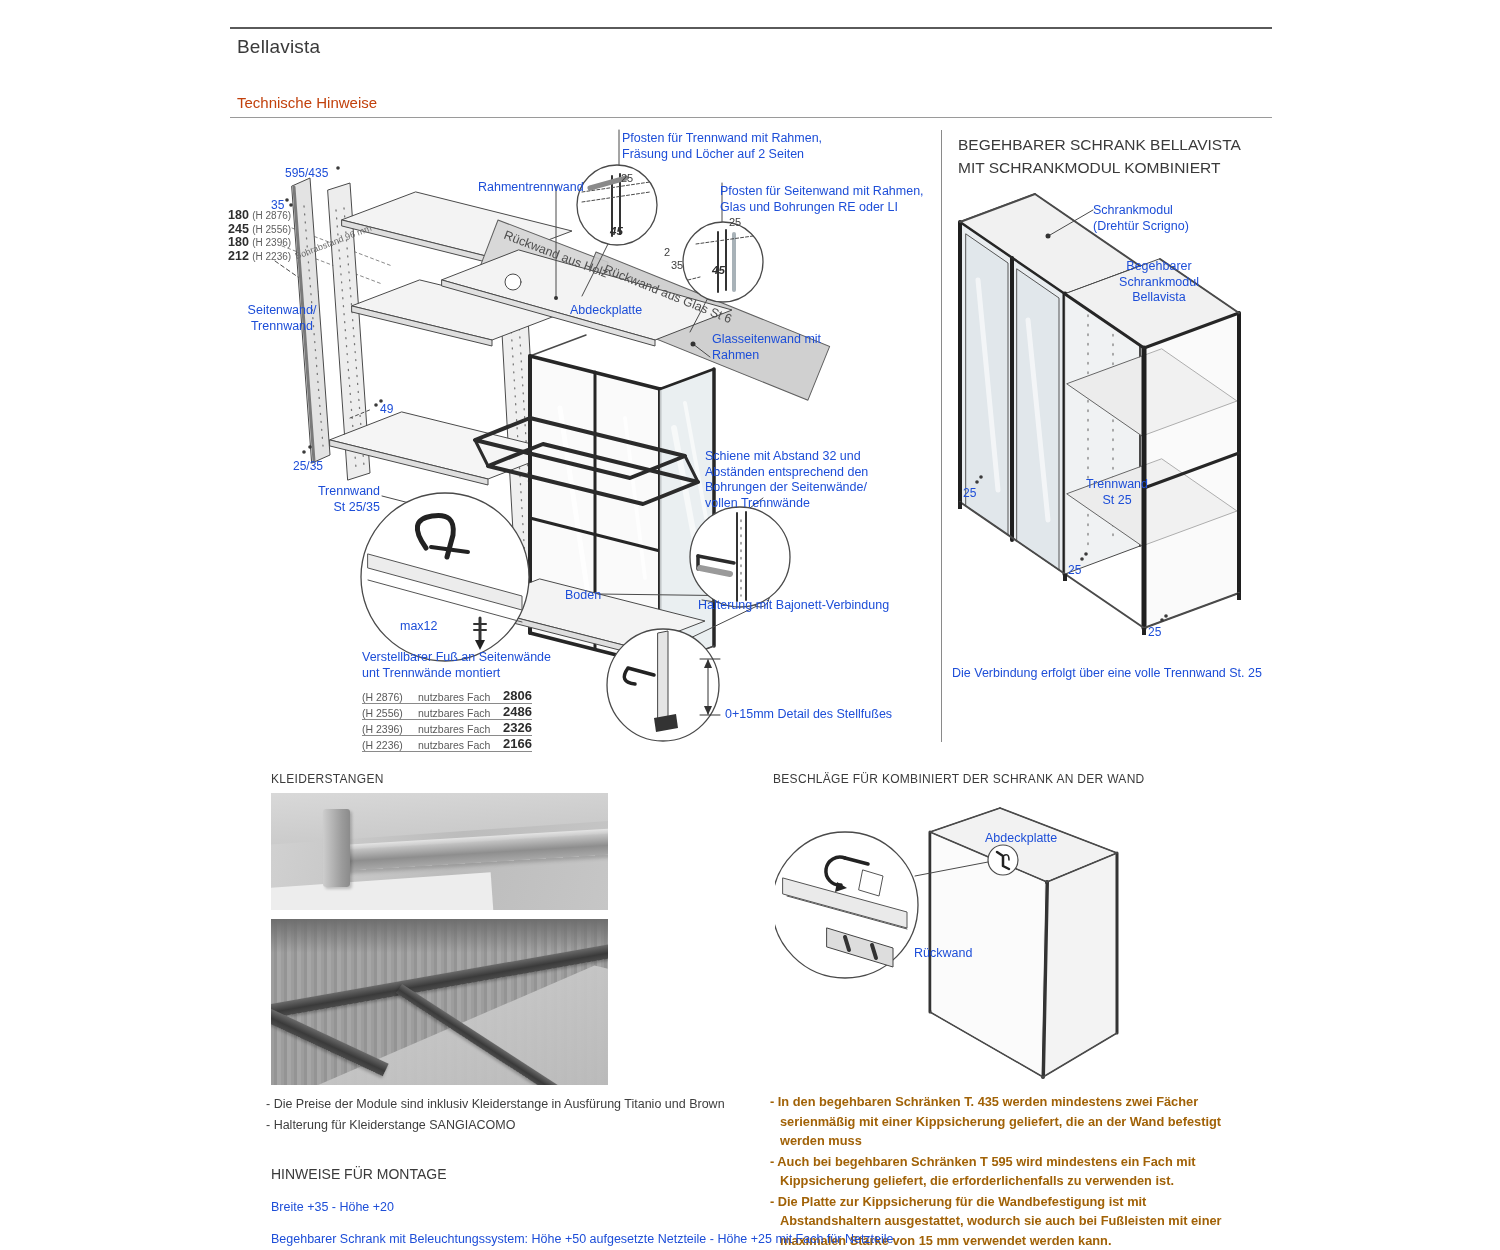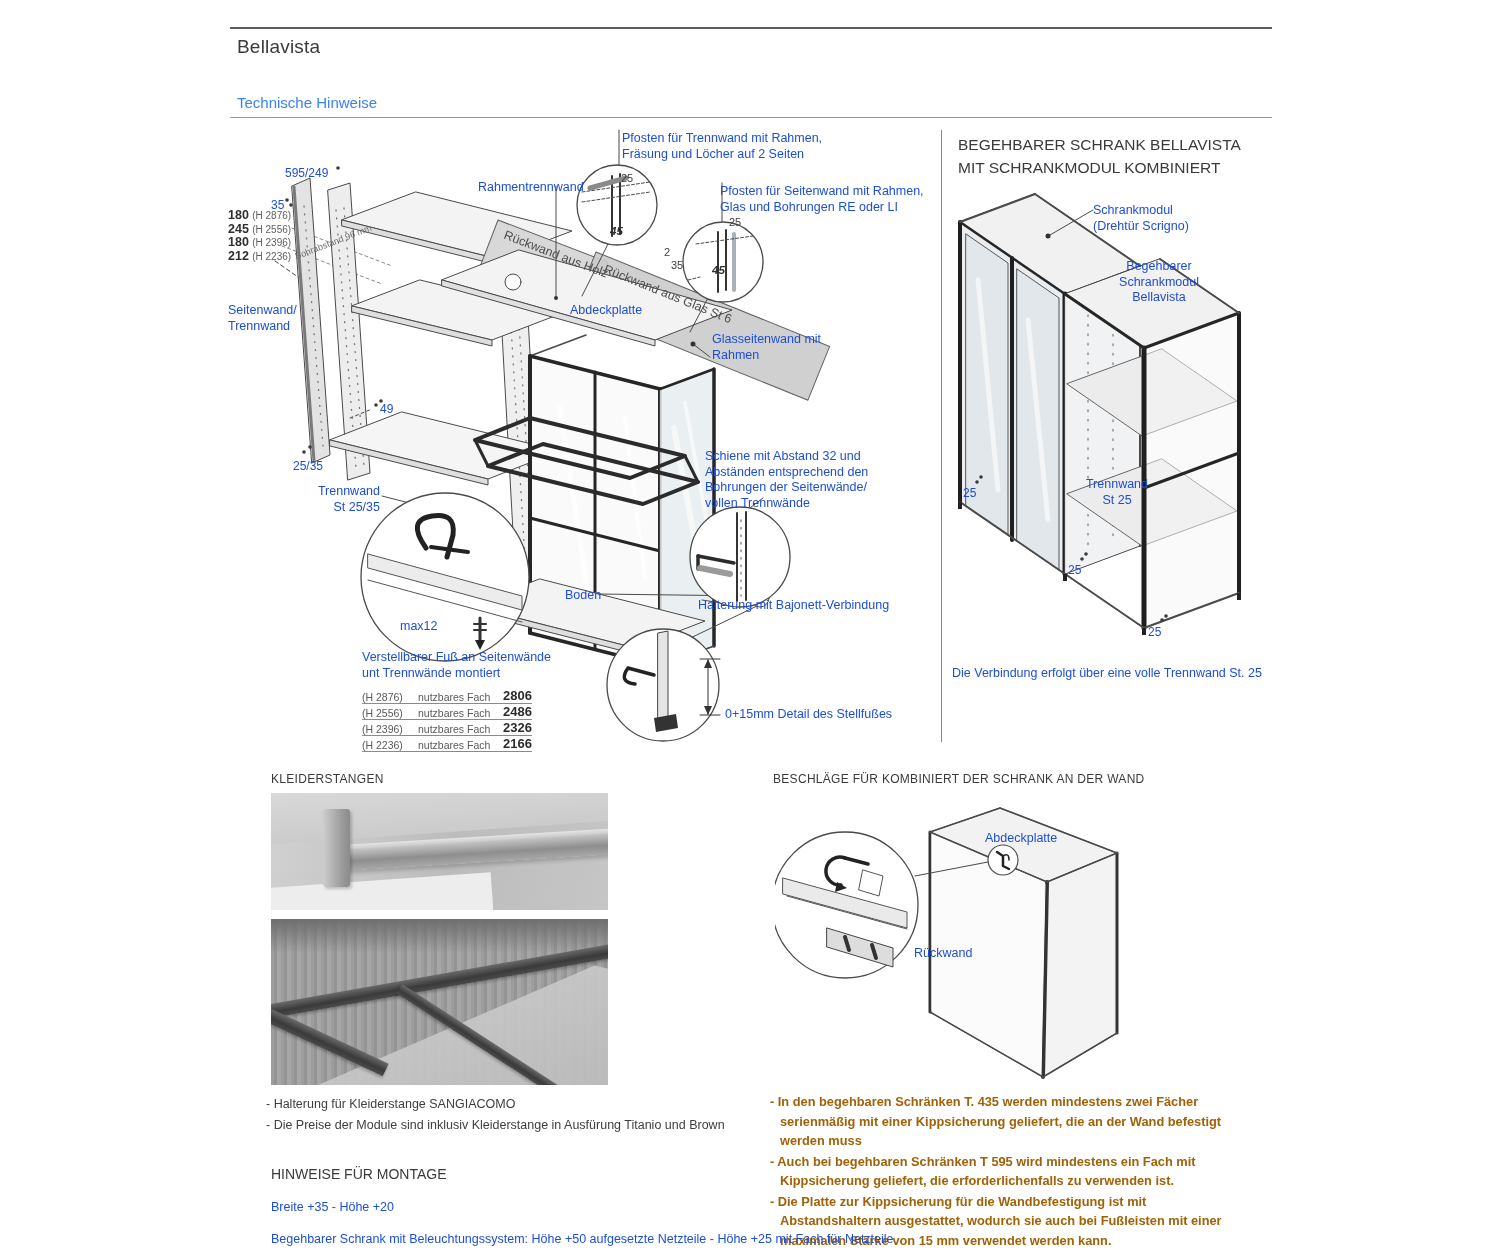--- a/index.html
+++ b/index.html
@@ -7,21 +7,21 @@
 body{width:1500px;height:1250px;position:relative;font-family:"Liberation Sans",sans-serif;color:#3d3d3d;overflow:hidden}
 .abs{position:absolute}
 .rule{position:absolute;background:#5a5a5a}
 .lbl{position:absolute;font-size:12.5px;line-height:15.5px;color:#1d4ed8}
 .ml{white-space:pre-line}
 .dim{font-size:12px}
 .num{font-size:11px;color:#3e3e3e}
 .num45{font-size:11.5px;font-weight:bold;font-style:italic;color:#2e2e2e}
 .rot{transform-origin:left top;white-space:nowrap;color:#4e4e4e}
 .h1{position:absolute;font-size:19px;color:#3a3a3a;letter-spacing:.2px}
-.h2{position:absolute;font-size:15px;color:#3b82f6}
+.h2{position:absolute;font-size:15px;color:#c2410c}
 .sect{position:absolute;font-size:12px;letter-spacing:.3px;color:#3a3a3a}
 .bigt{position:absolute;font-size:15.5px;line-height:23px;color:#3a3a3a;white-space:pre-line}
 .heights{position:absolute;left:228px;top:209px;line-height:13.5px;font-size:12px}
 .heights b{font-size:12.5px;color:#2e2e2e}
 .heights span{font-size:10px;color:#606060}
 .ftable{position:absolute;left:362px;top:688px;width:170px}
 .frow{display:grid;grid-template-columns:56px 82px 32px;align-items:end;border-bottom:1.5px solid #8a8a8a;height:16px;padding-bottom:1px}
 .frow .c1,.frow .c2{font-size:10.5px;color:#5a5a5a}
 .frow .c3{font-size:13px;font-weight:bold;color:#2c2c2c;text-align:right}
 .notes{position:absolute;font-size:12.5px;line-height:21px;color:#3e3e3e}
@@ -194,30 +194,30 @@
   <polygon points="424,590 446,586 448,600 426,604" fill="#333" stroke="none"></polygon>
   <path d="M398,540 l26,7 M398,540 q-10,14 7,16" stroke="#222" stroke-width="3.5"></path>
   <line x1="478" y1="532" x2="478" y2="586" stroke="#333"></line>
   <polygon points="474,540 482,540 478,531" fill="#333" stroke="none"></polygon>
   <polygon points="474,578 482,578 478,587" fill="#333" stroke="none"></polygon>
   <line x1="470" y1="531" x2="490" y2="531" stroke="#333"></line>
   <line x1="470" y1="587" x2="490" y2="587" stroke="#333"></line>
  </g>
 </svg>
 
-<div class="lbl dim" style="left:285px;top:166px">595/249</div>
+<div class="lbl dim" style="left:285px;top:166px">595/435</div>
 <div class="lbl dim" style="left:271px;top:198px">35</div>
 <div class="heights">
  <div><b>180</b> <span>(H 2876)</span></div>
  <div><b>245</b> <span>(H 2556)</span></div>
  <div><b>180</b> <span>(H 2396)</span></div>
  <div><b>212</b> <span>(H 2236)</span></div>
 </div>
 <div class="lbl rot" style="left:293px;top:250px;font-size:9px;transform:rotate(-21deg);color:#6e6e6e">Bohrabstand 96 mm</div>
-<div class="lbl ml" style="left:228px;top:303px;width:90px;text-align:left">Seitenwand/
+<div class="lbl ml" style="left:237px;top:303px;width:90px;text-align:center">Seitenwand/
 Trennwand</div>
 <div class="lbl" style="left:478px;top:180px">Rahmentrennwand</div>
 <div class="lbl rot" style="left:507px;top:228px;transform:rotate(21deg)">Rückwand aus Holz</div>
 <div class="lbl rot" style="left:607px;top:262px;transform:rotate(22deg)">Rückwand aus Glas St 6</div>
 <div class="lbl" style="left:570px;top:303px">Abdeckplatte</div>
 <div class="lbl ml" style="left:622px;top:131px">Pfosten für Trennwand mit Rahmen,
 Fräsung und Löcher auf 2 Seiten</div>
 <div class="lbl ml" style="left:720px;top:184px">Pfosten für Seitenwand mit Rahmen,
 Glas und Bohrungen RE oder LI</div>
 <div class="lbl ml" style="left:712px;top:332px">Glasseitenwand mit
@@ -345,22 +345,22 @@
  <div class="mount"></div>
 </div>
 <div class="photo ph2" style="left:271px;top:919px;width:337px;height:166px">
  <div class="shad"></div>
  <div class="glass"></div>
  <div class="bar b1"></div>
  <div class="bar b2"></div>
  <div class="bar b3"></div>
 </div>
 <div class="notes knotes" style="left:266px;top:1094px;width:540px">
+ <div>- Die Preise der Module sind inklusiv Kleiderstange in Ausfürung Titanio und Brown</div>
  <div>- Halterung für Kleiderstange SANGIACOMO</div>
- <div>- Die Preise der Module sind inklusiv Kleiderstange in Ausfürung Titanio und Brown</div>
 </div>
 
 <div class="sect" style="left:773px;top:772px">BESCHLÄGE FÜR KOMBINIERT DER SCHRANK AN DER WAND</div>
 <svg class="abs" style="left:775px;top:800px" width="370" height="280" viewBox="0 0 370 280">
  <g stroke="#4a4a4a" stroke-width="1" fill="none" stroke-linejoin="round" stroke-linecap="round">
 
   <polygon points="155,32 225,8 342,53 272,82" fill="#f2f2f2"></polygon>
   <polygon points="155,32 272,82 268,277 155,212" fill="#fbfbfb"></polygon>
   <polygon points="272,82 342,53 342,233 268,277" fill="#f3f3f3"></polygon>
   <line x1="155" y1="32" x2="155" y2="212" stroke="#333" stroke-width="3"></line>

